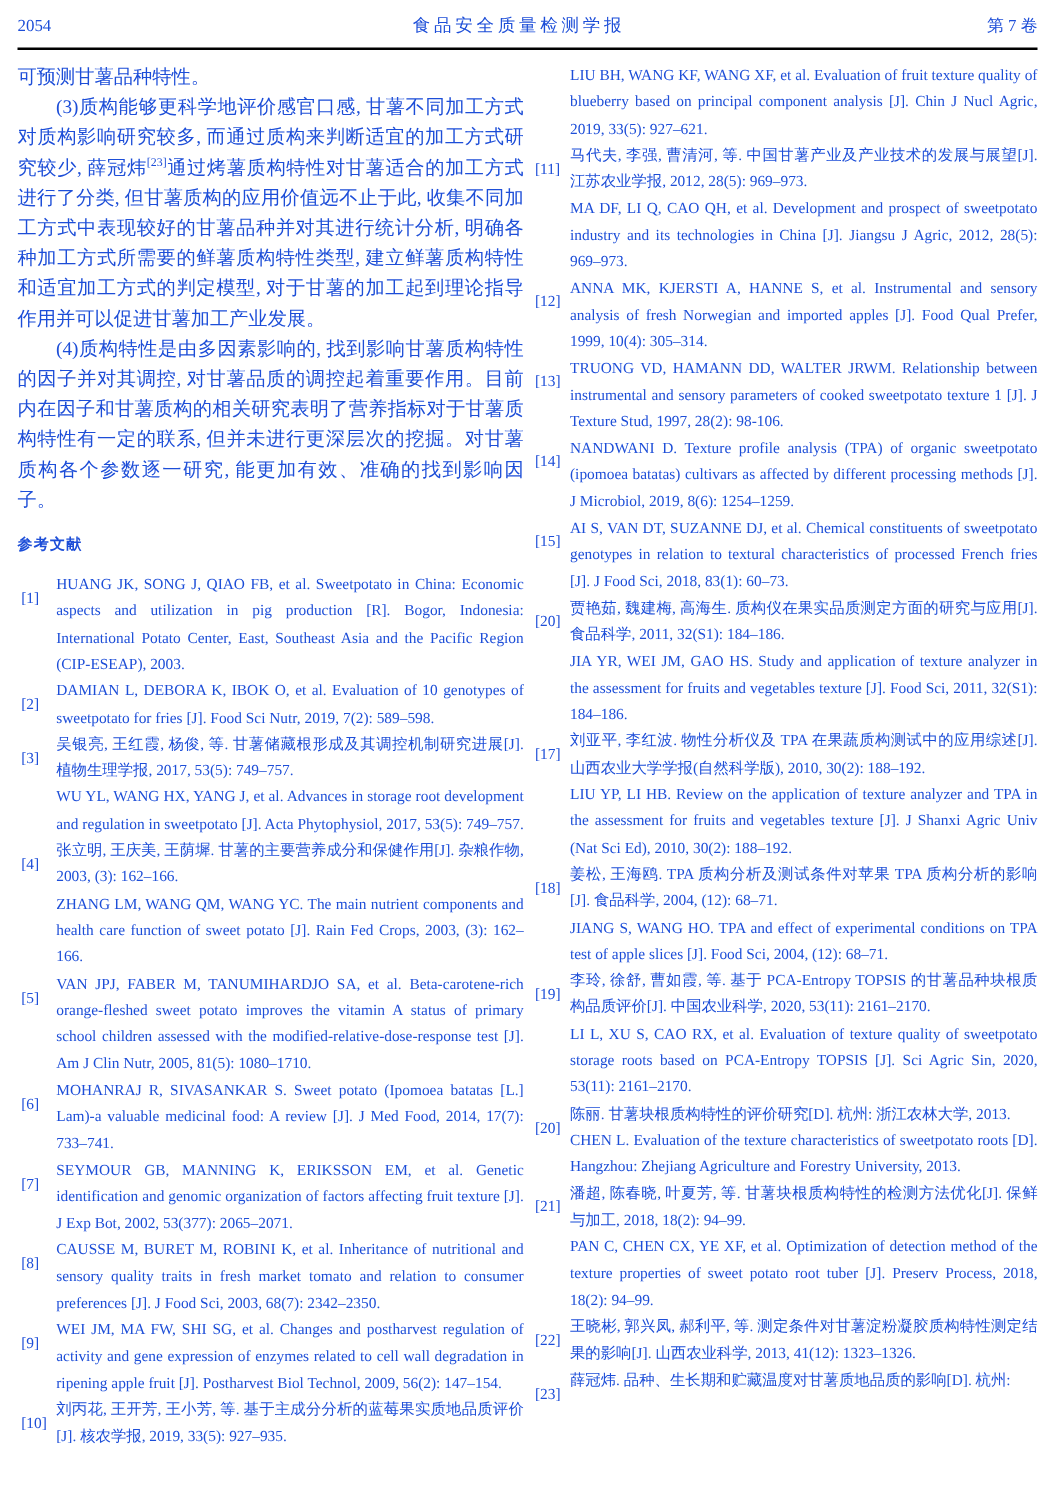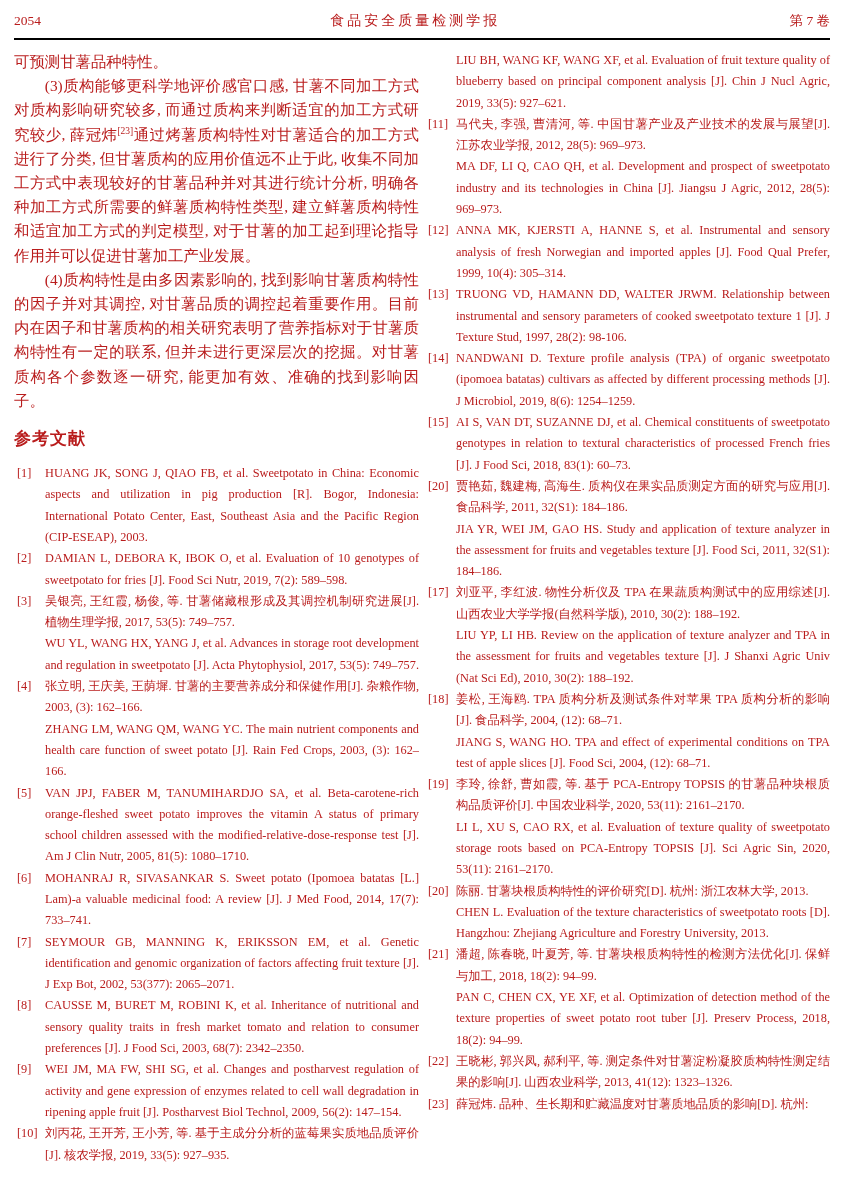--- a/index.html
+++ b/index.html
@@ -3,21 +3,21 @@
 <meta charset="utf-8">
 <style>
   * { margin: 0; padding: 0; box-sizing: border-box; }
   html, body { background: #ffffff; }
   .page {
     position: relative;
     width: 843px;
     height: 1204px;
     margin: 0 auto;
     background: #ffffff;
-    color: #b91c1c;
+    color: #1d4ed8;
     font-family: "Liberation Serif", "DejaVu Serif", serif;
     overflow: hidden;
   }
   .running-head {
     position: absolute;
     top: 12px; left: 14px; right: 13px;
     display: flex;
     justify-content: space-between;
     align-items: baseline;
     font-size: 13.5px;
@@ -38,35 +38,35 @@
   .body-para {
     font-size: 15.4px;
     line-height: 24.2px;
     text-align: justify;
   }
   .body-para.indent { text-indent: 2em; }
   .body-para sup { font-size: 9.5px; vertical-align: super; line-height: 0; }
   .refs-heading {
     font-family: "Liberation Sans", "DejaVu Sans", sans-serif;
     font-weight: bold;
-    font-size: 17px;
+    font-size: 12px;
     margin: 14px 0 13px 0;
     letter-spacing: 1px;
   }
   .ref-list { list-style: none; }
   .ref-item {
     position: relative;
     padding-left: 31px;
     font-size: 12.3px;
     line-height: 21.3px;
   }
   .ref-num {
     position: absolute;
     left: 3px;
-    top: 0;
+    top: 11px;
     white-space: nowrap;
   }
   .ref-part { text-align: justify; }
 </style>
 </head>
 <body>
 
 <div class="page">
 
   <div class="running-head">

